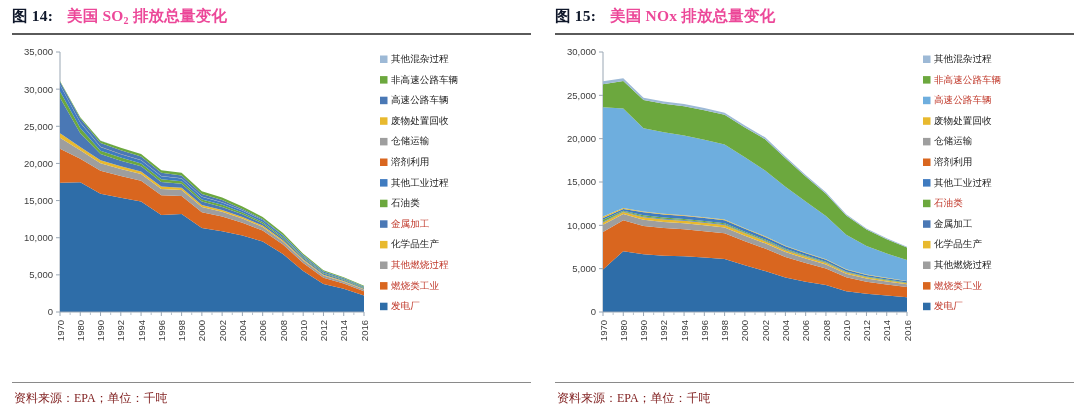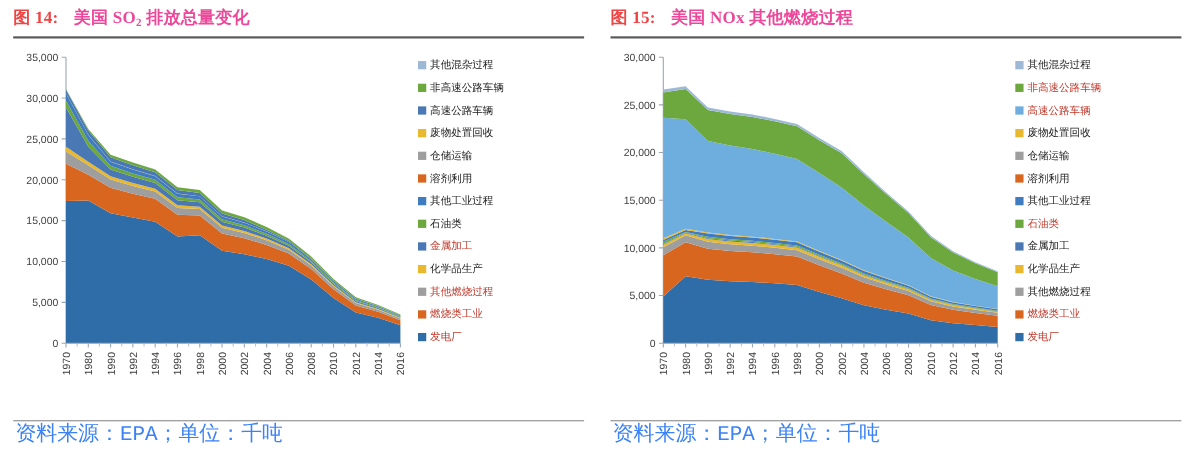--- a/index.html
+++ b/index.html
@@ -6,30 +6,30 @@
   body{width:1086px;height:419px;font-family:"Liberation Serif",serif;overflow:hidden;}
   .page{position:relative;width:1086px;height:419px;display:flex;}
   .panel{position:relative;width:543px;height:419px;box-sizing:border-box;padding:0 12px;}
   .panel-inner{position:relative;width:519px;height:419px;}
 
   .fig-title{
     position:absolute;left:0;top:6px;width:519px;height:28px;
     font-size:15.5px;font-weight:bold;color:#8B2A8B;white-space:nowrap;
     letter-spacing:.2px;
   }
-  .fig-num{color:#ef4444;margin-right:14px;}
+  .fig-num{color:#0f172a;margin-right:14px;}
   .fig-name{color:#ec4899;}
   .sub{font-size:10px;vertical-align:-3px;}
 
   .rule-top{position:absolute;left:0;top:33px;width:519px;height:1.6px;background:#5a5a5a;}
   .rule-bot{position:absolute;left:0;bottom:36px;width:519px;height:1.4px;background:#8a8a8a;}
 
   .source{
-    position:absolute;left:2px;bottom:12px;font-size:19px;color:#3b82f6;
-    font-family:Liberation Mono, monospace;white-space:nowrap;
+    position:absolute;left:2px;bottom:12px;font-size:12px;color:#7f1d1d;
+    font-family:Liberation Serif, serif;white-space:nowrap;
   }
 
   .chartwrap{position:absolute;left:0;top:40px;width:519px;height:330px;}
   svg{display:block;}
   .ytick{font-family:"Liberation Sans",sans-serif;font-size:9.5px;fill:#404040;}
   .xtick{font-family:"Liberation Sans",sans-serif;font-size:9.5px;fill:#3b3b3b;}
   .legtxt{font-family:"Liberation Serif",serif;font-size:9.6px;}
 </style>
 </head>
 <body>
@@ -151,21 +151,21 @@
           </svg>
       </div>
       <div class="rule-bot"></div>
       <div class="source">资料来源：EPA；单位：千吨</div>
     </div>
   </div>
 
   <div class="panel">
     <div class="panel-inner">
       <div class="fig-title">
-        <span class="fig-num">图 15:</span><span class="fig-name"><span>美国 NOx 其他燃烧过程</span><span class="sub"></span><span></span></span>
+        <span class="fig-num">图 15:</span><span class="fig-name"><span>美国 NOx 排放总量变化</span><span class="sub"></span><span></span></span>
       </div>
       <div class="rule-top"></div>
       <div class="chartwrap">
         <svg id="svg1" width="519" height="330" viewBox="0 0 519 330">
             <line x1="48" y1="12" x2="48" y2="272" stroke="#9aa7b4" stroke-width="1"></line>
             <line x1="44" y1="272" x2="48" y2="272" stroke="#9aa7b4" stroke-width="1"></line>
             <text x="41" y="275.4" text-anchor="end" class="ytick">0</text>
             <line x1="44" y1="228.66666666666666" x2="48" y2="228.66666666666666" stroke="#9aa7b4" stroke-width="1"></line>
             <text x="41" y="232.06666666666666" text-anchor="end" class="ytick">5,000</text>
             <line x1="44" y1="185.33333333333331" x2="48" y2="185.33333333333331" stroke="#9aa7b4" stroke-width="1"></line>

